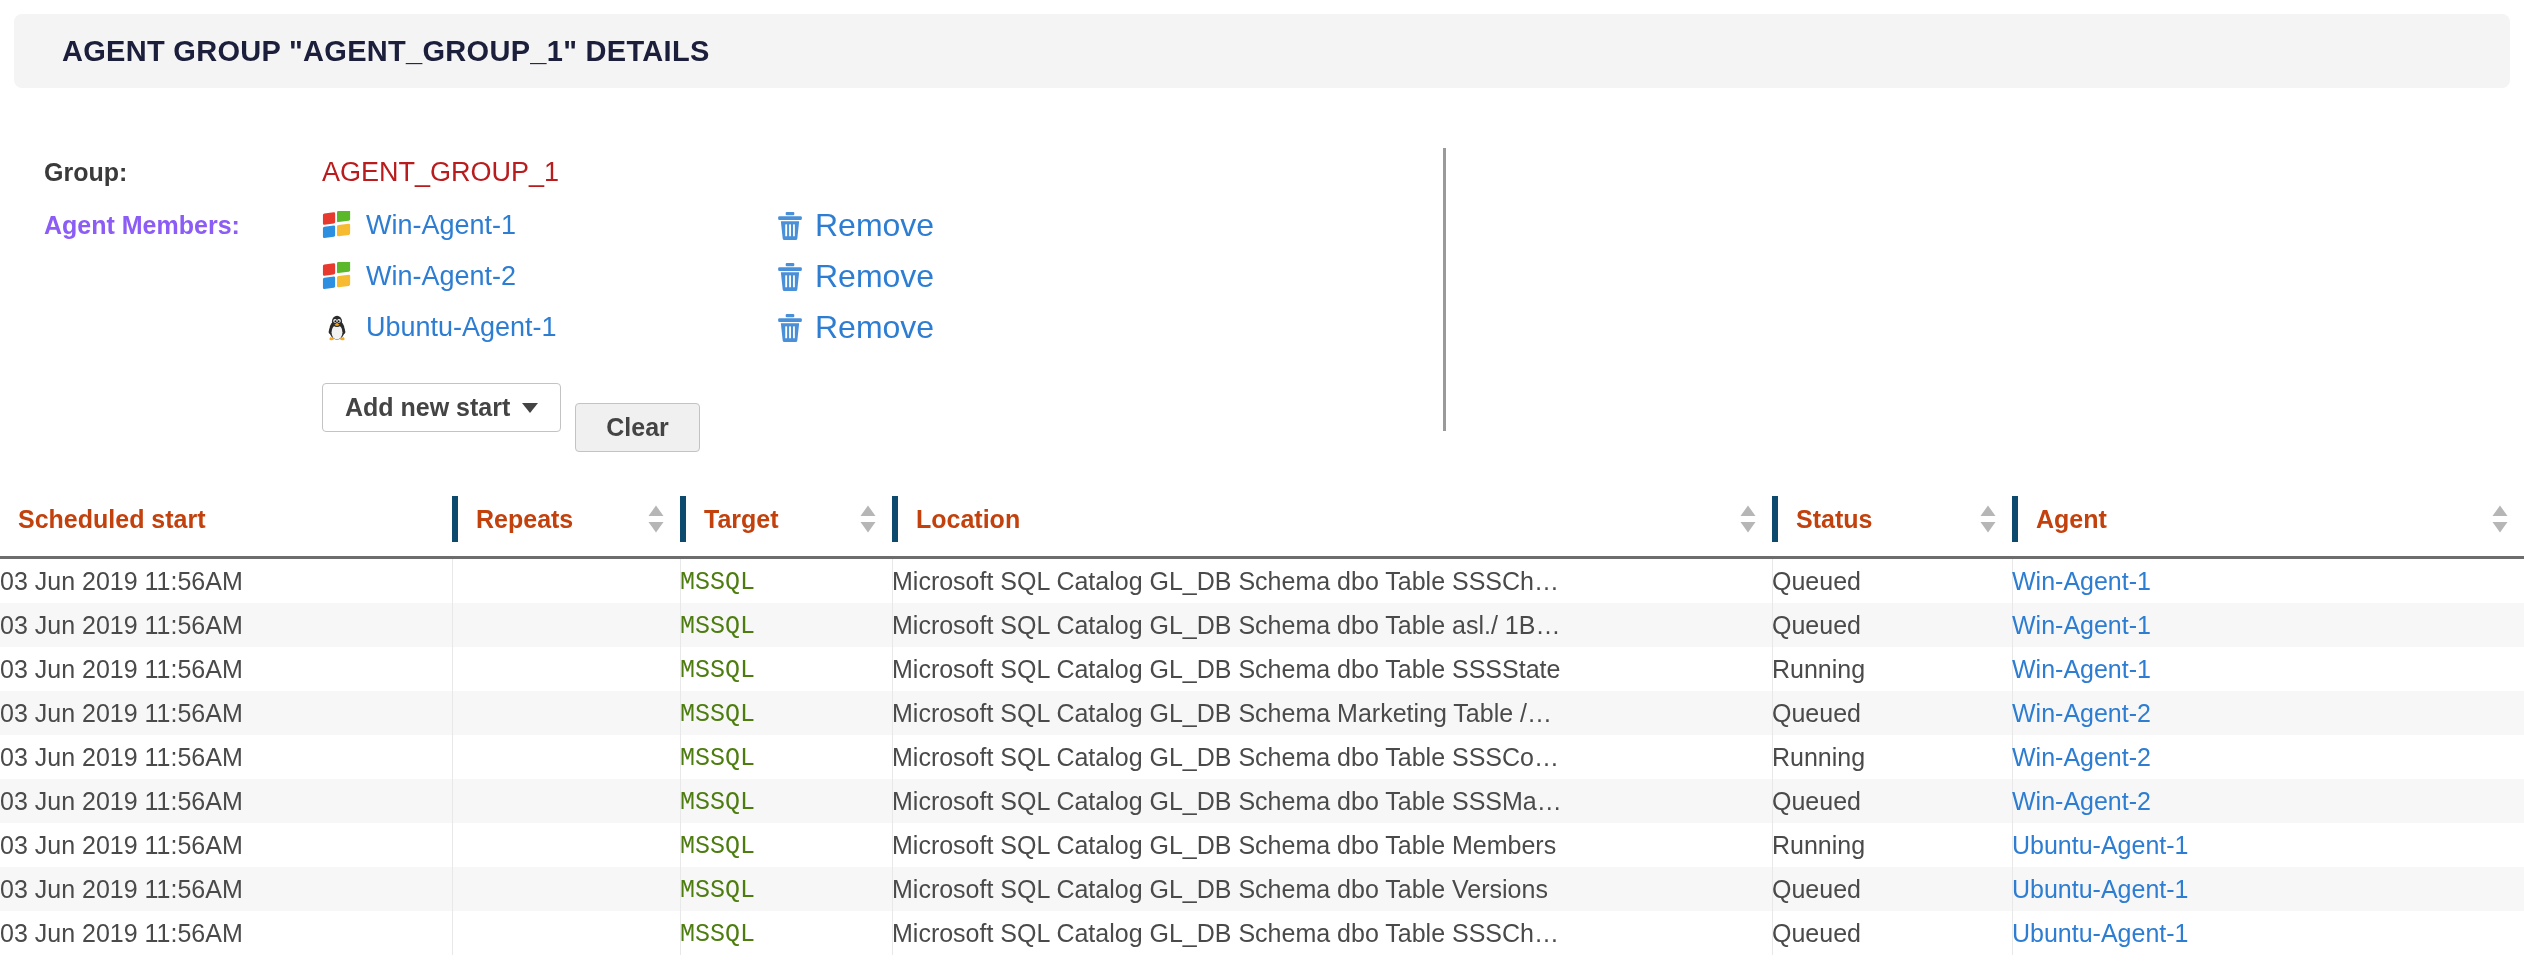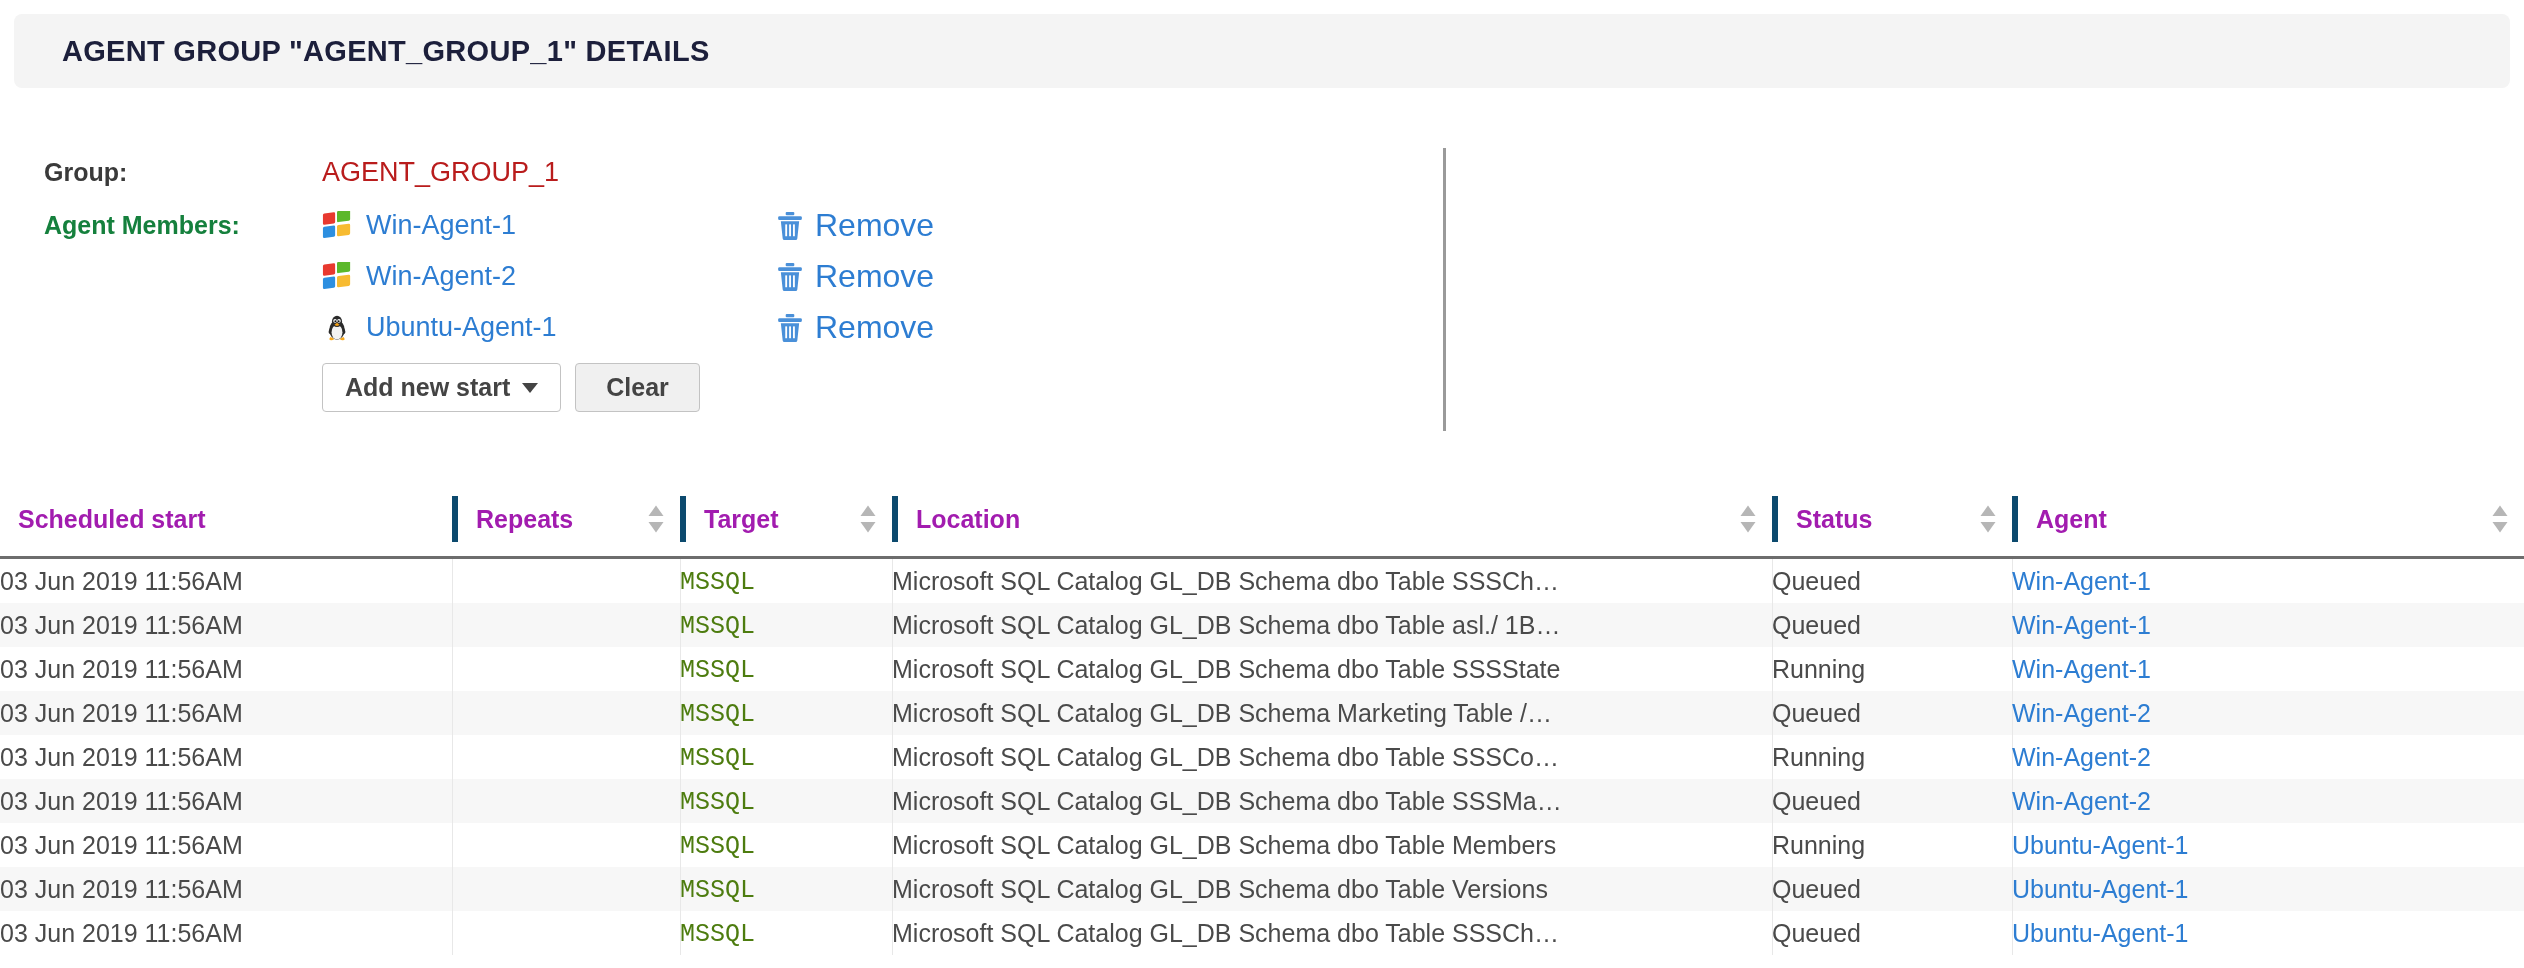--- a/index.html
+++ b/index.html
@@ -79,21 +79,21 @@
     display: flex;
     align-items: center;
     height: 51px;
   }
   .member-left {
     width: 310px;
     padding-left: 32px;
     box-sizing: border-box;
     font-size: 25px;
     font-weight: bold;
-    color: #15803d;
+    color: #8b5cf6;
     white-space: nowrap;
   }
   .member-name-cell {
     width: 455px;
     display: flex;
     align-items: center;
     box-sizing: border-box;
   }
   .os-icon {
     width: 30px;
@@ -169,38 +169,39 @@
     width: 0;
     height: 0;
     border-left: 8px solid transparent;
     border-right: 8px solid transparent;
     border-top: 10px solid #444444;
     display: inline-block;
   }
   .btn-clear {
     background: #f0f0f0;
     padding: 0 30px;
+    margin-top: 40px;
   }
 
   
   .grid {
     position: absolute;
     left: 0;
     top: 496px;
     width: 2524px;
   }
   table.jobs {
     border-collapse: collapse;
     width: 2524px;
     table-layout: fixed;
   }
   table.jobs th {
     font-size: 25px;
     font-weight: bold;
-    color: #a21caf;
+    color: #c2410c;
     text-align: left;
     padding: 0 0 14px 0;
     vertical-align: middle;
     border-bottom: 3px solid #6d6d6d;
     white-space: nowrap;
   }
   .th-inner {
     display: flex;
     align-items: center;
     justify-content: space-between;

